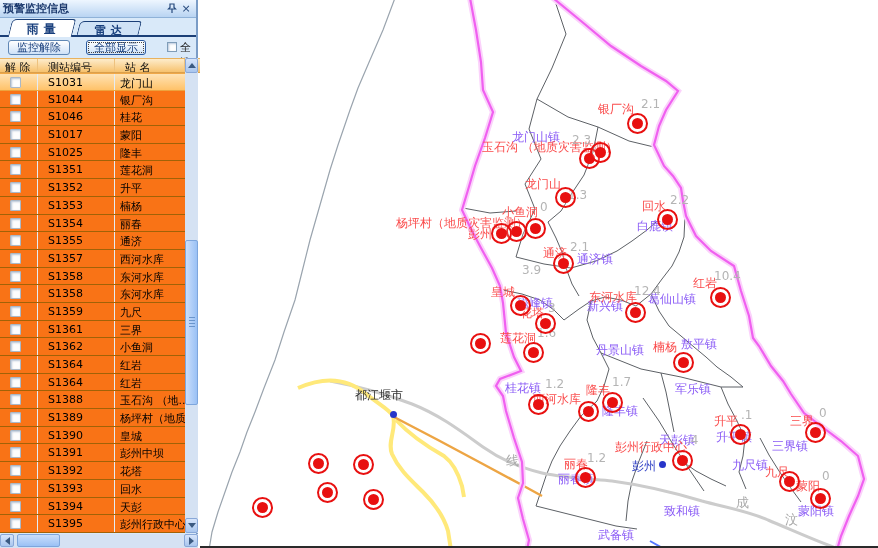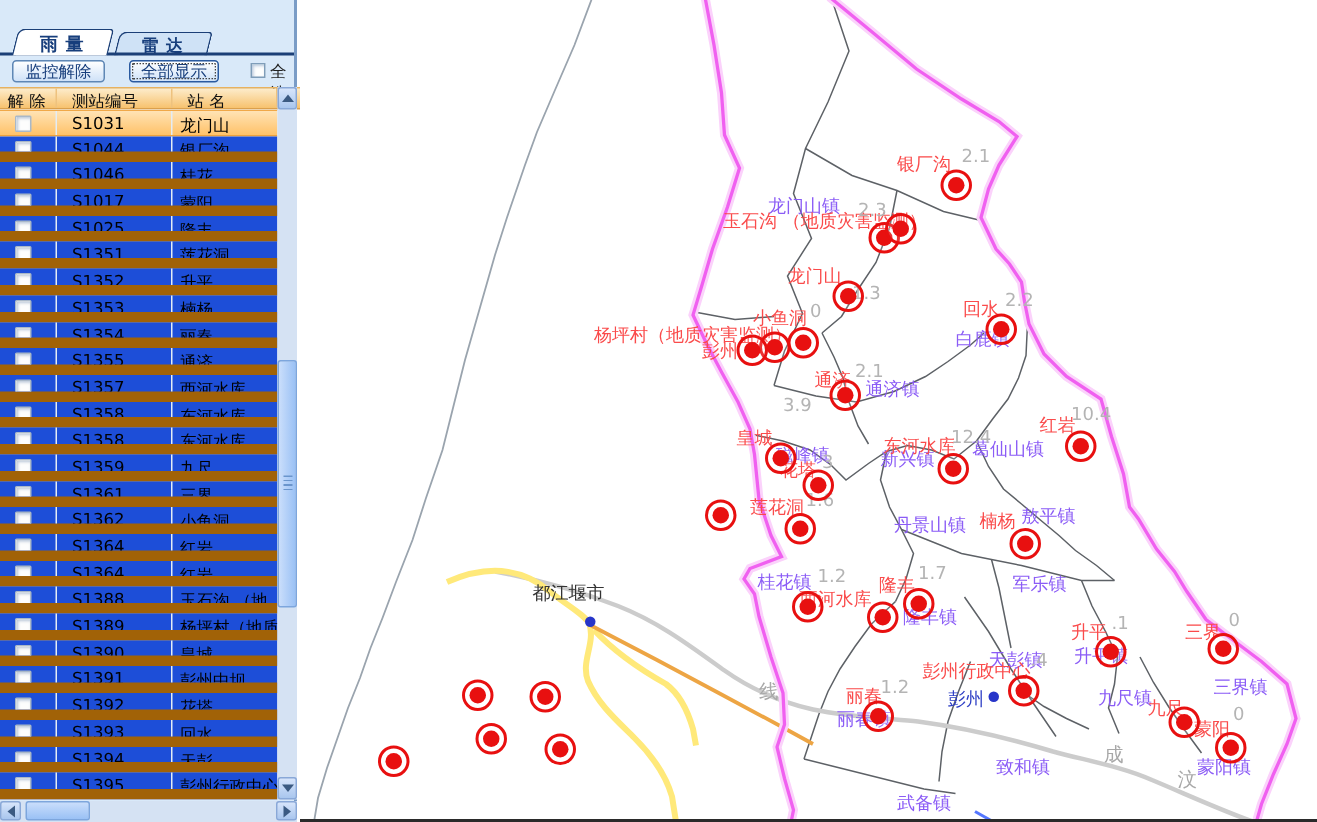--- a/index.html
+++ b/index.html
@@ -35,21 +35,21 @@
                 border:1px solid #7f9db9; box-shadow:inset 1px 1px 2px rgba(120,150,190,.5); }
   #selall-label { position:absolute; left:180px; top:3px; font-size:11px; color:#222; }
   
   #thead { position:absolute; left:0; top:58px; width:202px; height:15px; display:flex;
            background:linear-gradient(#fdeccb,#f7c26e); border-top:1px solid #e8b25f; border-bottom:1px solid #dba04c;
            font-size:11px; color:#111; }
   .th { padding:1px 0 0 5px; border-right:1px solid #eec27e; overflow:hidden; white-space:nowrap; }
   .th.c1 { width:38px; } .th.c2 { width:77px; padding-left:10px; } .th.c3 { width:70px; padding-left:10px; }
   
   #tbody { position:absolute; left:0; top:73px; width:185px; height:460px; background:#fff; overflow:hidden; }
-  .trow { display:flex; height:17.7px; border-bottom:7px solid #a16207; background:#1d4ed8; }
+  .trow { display:flex; height:17.7px; border-bottom:1px solid #a16207; background:#f97316; }
   .trow.sel { background:linear-gradient(#ffe3b5,#ffc269); border-top:1px solid #f0a848; border-bottom:1px solid #eda23d; }
   .td { overflow:hidden; white-space:nowrap; font-size:11px; color:#000; padding-top:2px; }
   .td.c1 { width:38px; border-right:1px solid #e4ecf4; } .td.c2 { width:77px; padding-left:10px; border-right:1px solid #e4ecf4; }
   .td.c3 { width:70px; padding-left:5px; }
   .rowcb { display:block; width:11px; height:11px; margin:1px 0 0 10px; background:#fdfdfd;
            border:1px solid #a9b8c8; box-shadow:inset 1px 1px 2px rgba(100,130,170,.45); border-radius:1px; }
   
   .sb-btn { position:absolute; background:linear-gradient(#d7e5fb,#a9c6ee); border:1px solid #89a8d8; border-radius:2px;
             display:flex; align-items:center; justify-content:center; }
   .arr { width:0; height:0; border:4px solid transparent; }
@@ -85,20 +85,29 @@
             border-radius:50%; background:rgba(255,255,255,.15); z-index:6; }
   .marker::after { content:""; position:absolute; left:50%; top:50%; width:11px; height:11px; margin:-5.5px 0 0 -5.5px;
                    background:#e81010; border-radius:50%; }
 </style>
 </head>
 <body>
 
 <div id="screen">
 
   <div id="panel">
+    <div id="titlebar">
+      <span class="title">预警监控信息</span>
+      <span class="winbtn">
+        <svg width="10" height="11" viewBox="0 0 10 11">
+          <path d="M3 1h4v3.5l1.5 1.5h-7L3 4.5zM5 6v4" stroke="#274a7d" stroke-width="1.2" fill="none"></path>
+        </svg>
+      </span>
+      <span class="winbtn">×</span>
+    </div>
 
     <div id="tabs">
       <div class="tab active"><span>雨量</span></div>
       <div class="tab inactive"><span>雷达</span></div>
     </div>
 
     <div id="toolbar">
       <button class="xp-btn" id="btn-release">监控解除</button>
       <button class="xp-btn" id="btn-showall">全部显示</button>
       <span id="selall-box"></span>
@@ -367,21 +376,21 @@
         <span class="town" style="left: 448px; top: 291px;">葛仙山镇</span>
         <span class="town" style="left: 396px; top: 342px;">丹景山镇</span>
         <span class="town" style="left: 481px; top: 336px;">敖平镇</span>
         <span class="town" style="left: 305px; top: 380px;">桂花镇</span>
         <span class="town" style="left: 402px; top: 403px;">隆丰镇</span>
         <span class="town" style="left: 475px; top: 381px;">军乐镇</span>
         <span class="town" style="left: 459px; top: 432px;">天彭镇</span>
         <span class="town" style="left: 358px; top: 471px;">丽春镇</span>
         <span class="town" style="left: 516px; top: 429px;">升平镇</span>
         <span class="town" style="left: 532px; top: 457px;">九尺镇</span>
-        <span class="town" style="left: 609px; top: 438px; margin-top: 12px;">三界镇</span>
+        <span class="town" style="left: 572px; top: 438px;">三界镇</span>
         <span class="town" style="left: 598px; top: 503px;">蒙阳镇</span>
         <span class="town" style="left: 464px; top: 503px;">致和镇</span>
         <span class="town" style="left: 398px; top: 527px;">武备镇</span>
         <span class="roadlbl" style="left: 306px; top: 452px;">线</span>
         <span class="roadlbl" style="left: 536px; top: 494px;">成</span>
         <span class="roadlbl" style="left: 585px; top: 511px;">汶</span>
         <span class="stlabel" style="left: 398px; top: 101px;">银厂沟</span>
         <span class="stvalue" style="left: 441px; top: 97px;">2.1</span>
         <span class="stlabel" style="left: 282px; top: 139px;">玉石沟 （地质灾害监测）</span>
         <span class="stvalue" style="left: 372px; top: 133px;">2.3</span>

